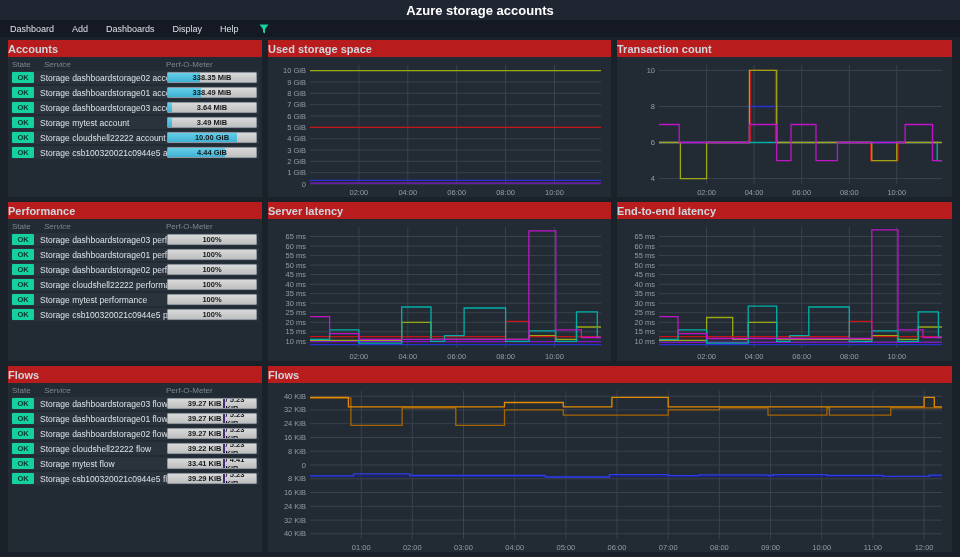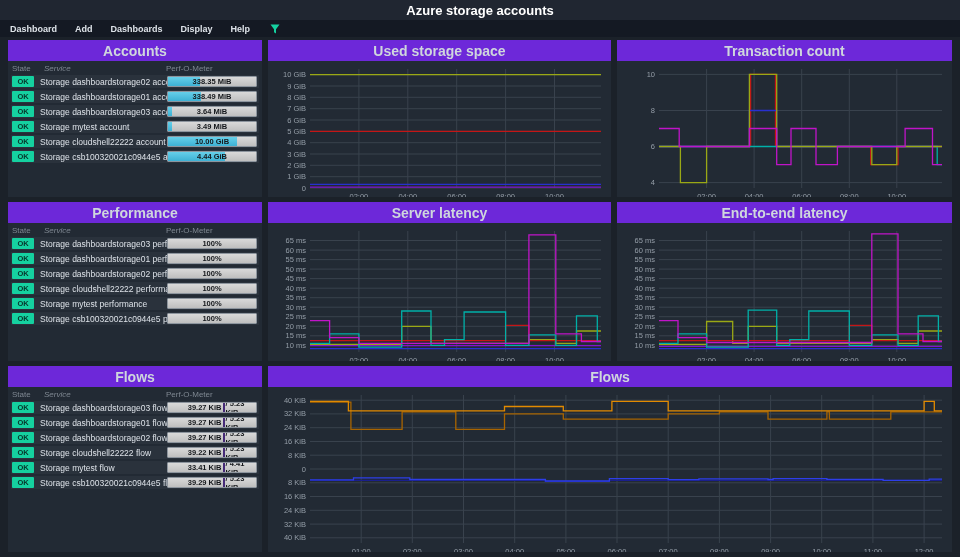--- a/index.html
+++ b/index.html
@@ -7,34 +7,34 @@
   body {
     background:#1b2129;
     font-family:"Liberation Sans", sans-serif;
     color:#d7dde3;
   }
   
   .page-header { background:#202631; padding:4px 10px 3px 10px; height:20px;text-align:center; }
   .page-title { font-size:13px; font-weight:bold; color:#ffffff; line-height:14px; }
   .breadcrumb { font-size:8.5px; color:#6f7882; margin-top:1px; }
   .menubar { background:#141923; height:17px; display:flex; align-items:center; padding:0 10px; gap:18px; }
-  .menu-item { font-size:9px; font-weight:bold; color:#dde2e8; cursor:pointer; }
+  .menu-item { font-size:9px; font-weight:normal; color:#dde2e8; cursor:pointer; }
   .funnel { display:inline-flex; align-items:center; margin-left:2px; cursor:pointer; }
   
   .content {
     padding:3px 8px 4px 8px;
     display:grid;
     grid-template-columns:254px 343px 335px;
     grid-template-rows:157px 159px 186px;
     gap:5px 6px;
   }
   .panel { background:#222a34; display:flex; flex-direction:column; overflow:hidden; }
   .panel-title {
-    background:#6d28d9; color:#cfd6dd; font-size:14px; font-weight:bold;
-    text-align:center; padding:3px 0 2px 0; flex:0 0 auto;
+    background:#b91c1c; color:#cfd6dd; font-size:11px; font-weight:bold;
+    text-align:left; padding:3px 0 2px 0; flex:0 0 auto;
   }
   .span2 { grid-column:2 / 4; }
   
   .thead { display:flex; font-size:8px; color:#7f8892; padding:3px 4px 2px 4px; }
   .thead .c-state { width:32px; }
   .thead .c-service { flex:1;font-style:italic; }
   .thead .c-perf { width:92px; }
   .tbody { padding:0 3px; }
   .trow { display:flex; align-items:center; background:#2a323c; margin-bottom:2px; height:13px; padding:0 2px 0 1px; }
   .badge {

